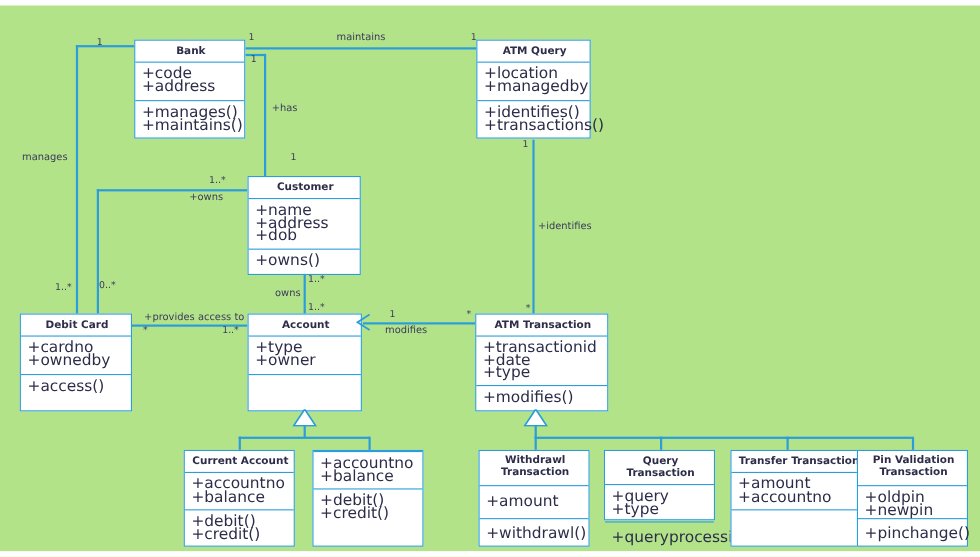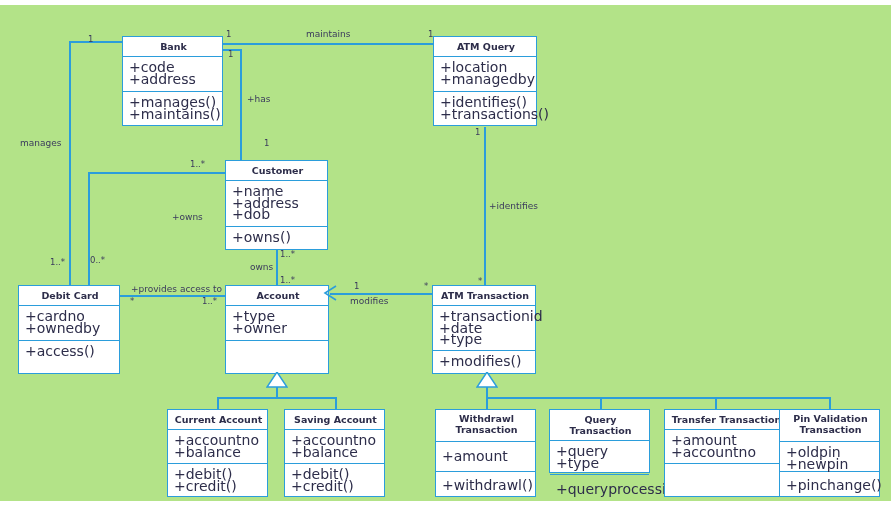--- a/index.html
+++ b/index.html
@@ -141,21 +141,21 @@
   <div class="lbl mult" style="left:428px; top:24px;">1</div>
 
   <div class="lbl" style="left:247px; top:79px;margin-top:10px;">+has</div>
   <div class="lbl mult" style="left:228px; top:44px;">1</div>
   <div class="lbl mult" style="left:264px; top:133px;">1</div>
 
   <div class="lbl" style="left:20px; top:133px;">manages</div>
   <div class="lbl mult" style="left:88px; top:29px;">1</div>
   <div class="lbl mult" style="left:50px; top:252px;">1..*</div>
 
-  <div class="lbl" style="left:172px; top:170px;margin-top:37px;">+owns</div>
+  <div class="lbl" style="left:172px; top:170px;">+owns</div>
   <div class="lbl mult" style="left:190px; top:154px;">1..*</div>
   <div class="lbl mult" style="left:90px; top:250px;">0..*</div>
 
   <div class="lbl" style="left:250px; top:257px;">owns</div>
   <div class="lbl mult" style="left:280px; top:244px;">1..*</div>
   <div class="lbl mult" style="left:280px; top:270px;">1..*</div>
 
   <div class="lbl" style="left:131px; top:279px;">+provides access to</div>
   <div class="lbl mult" style="left:130px; top:291px;">*</div>
   <div class="lbl mult" style="left:202px; top:291px;">1..*</div>
@@ -227,21 +227,21 @@
     <div class="uml-name">Account</div>
     <div class="uml-sep"></div>
     <div class="uml-attrs" style="height:34px;">
       <div>+type</div>
       <div>+owner</div>
     </div>
     <div class="uml-sep"></div>
     <div class="uml-ops"></div>
   </div>
 
-  <div class="uml-class" style="left:432px; top:280px; width:104px; height:89px;">
+  <div class="uml-class" style="left:432px; top:280px; width:121px; height:89px;">
     <div class="uml-name">ATM Transaction</div>
     <div class="uml-sep"></div>
     <div class="uml-attrs" style="height:44px;">
       <div>+transactionid</div>
       <div>+date</div>
       <div>+type</div>
     </div>
     <div class="uml-sep"></div>
     <div class="uml-ops">
       <div>+modifies()</div>
@@ -256,21 +256,20 @@
       <div>+balance</div>
     </div>
     <div class="uml-sep"></div>
     <div class="uml-ops">
       <div>+debit()</div>
       <div>+credit()</div>
     </div>
   </div>
 
   <div class="uml-class" style="left:284px; top:404px; width:101px; height:88px;">
-    <div class="uml-name">Saving Account</div>
     <div class="uml-sep"></div>
     <div class="uml-attrs" style="height:33px;">
       <div>+accountno</div>
       <div>+balance</div>
     </div>
     <div class="uml-sep"></div>
     <div class="uml-ops">
       <div>+debit()</div>
       <div>+credit()</div>
     </div>

